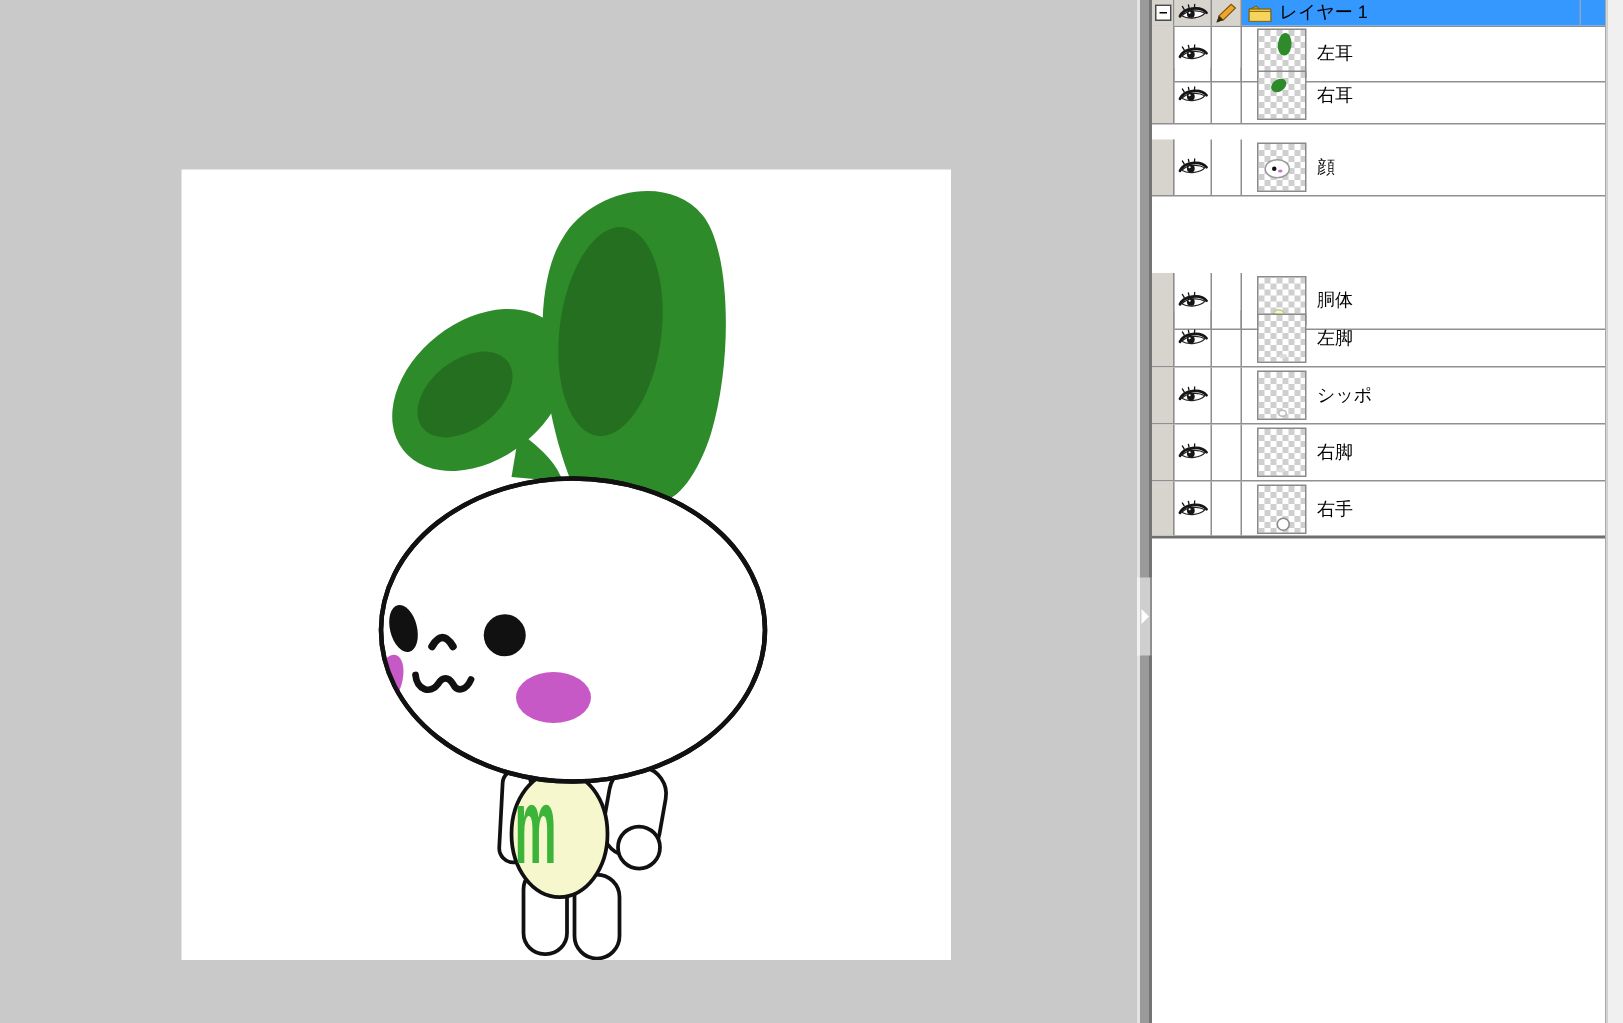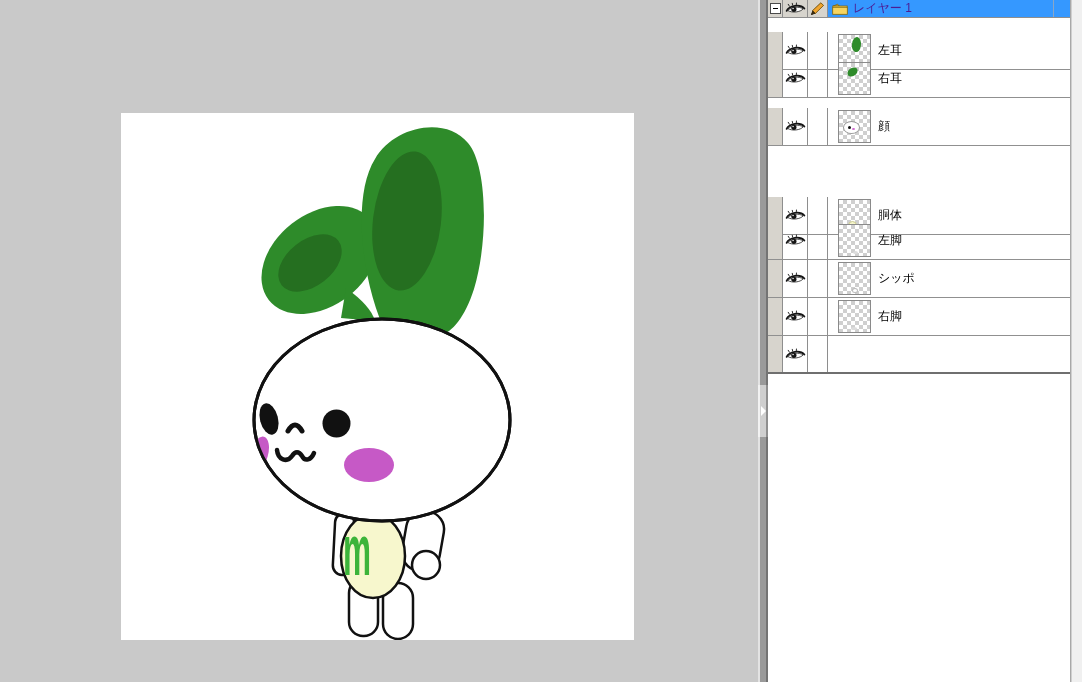--- a/index.html
+++ b/index.html
@@ -43,33 +43,33 @@
     position:absolute;left:1071px;top:0;width:11px;height:682px;
     background:#f0f0f0;border-left:1px solid #cfcfcf;
   }
   
   #panel-header{position:absolute;left:0;top:0;width:302px;height:17px;border-bottom:1px solid #8e8e8e;}
   .hdr-cell{position:absolute;top:0;height:17px;background:#d7d4cd;box-sizing:border-box;}
   #hdr-gutter{left:0;width:15px;border-right:1px solid #8e8e8e;}
   #hdr-eye{left:15px;width:25px;border-right:1px solid #8e8e8e;display:flex;align-items:center;justify-content:center;}
   #hdr-edit{left:40px;width:20px;border-right:1px solid #8e8e8e;display:flex;align-items:center;justify-content:center;}
   #hdr-name{
-    left:60px;width:242px;background:#3598ff;color:#4c1d95;
+    left:60px;width:242px;background:#3598ff;color:#000000;
     display:flex;align-items:center;gap:5px;padding-left:4px;box-sizing:border-box;
   }
   #hdr-name .hdr-divider{position:absolute;left:225px;top:0;width:1px;height:17px;background:#8aa6c6;}
   #collapse-box{
     width:11px;height:11px;margin:3px auto 0 2px;background:#fff;border:1px solid #4a4a4a;
     position:relative;box-sizing:border-box;
   }
   #collapse-box::after{
     content:"";position:absolute;left:2px;top:4px;width:5px;height:1px;background:#000;
   }
   
-  .layer-row{position:absolute;left:0;width:302px;height:38px;border-bottom:1px solid #909090;box-sizing:border-box;margin-top:15px;}
+  .layer-row{position:absolute;left:0;width:302px;height:38px;border-bottom:1px solid #909090;box-sizing:border-box;}
   .layer-row:last-of-type{border-bottom:2px solid #6f6f6f;}
   .cell-gutter{position:absolute;left:0;top:0;width:15px;height:100%;background:#d7d4cd;border-right:1px solid #8e8e8e;box-sizing:border-box;}
   .cell-eye{position:absolute;left:15px;top:0;width:25px;height:100%;border-right:1px solid #8e8e8e;
     display:flex;align-items:center;justify-content:center;box-sizing:border-box;cursor:pointer;}
   .cell-link{position:absolute;left:40px;top:0;width:20px;height:100%;border-right:1px solid #8e8e8e;box-sizing:border-box;}
   .cell-main{position:absolute;left:60px;top:0;width:242px;height:100%;display:flex;align-items:center;}
   .thumb{
     position:relative;width:31px;height:31px;margin-left:10px;border:1px solid #8a8a8a;
     background-image:conic-gradient(#cfcfcf 25%,#ffffff 0 50%,#cfcfcf 0 75%,#ffffff 0);
     background-size:8px 8px;flex:0 0 auto;
@@ -297,17 +297,23 @@
     </div>
   </div>
   <div class="layer-row t8" style="top:321px">
     <div class="cell-gutter"></div>
     <div class="cell-eye">
         <svg class="eye-icon-svg">
           <use href="#sym-eye"></use>
         </svg>
       </div>
     <div class="cell-link"></div>
+    <div class="cell-main">
+      <div class="thumb">
+          <div class="blob"></div>
+        </div>
+      <span class="layer-label">右手</span>
+    </div>
   </div>
 
 </div>
 
 <div id="scrollbar-track"></div>
 
 </body></html>

